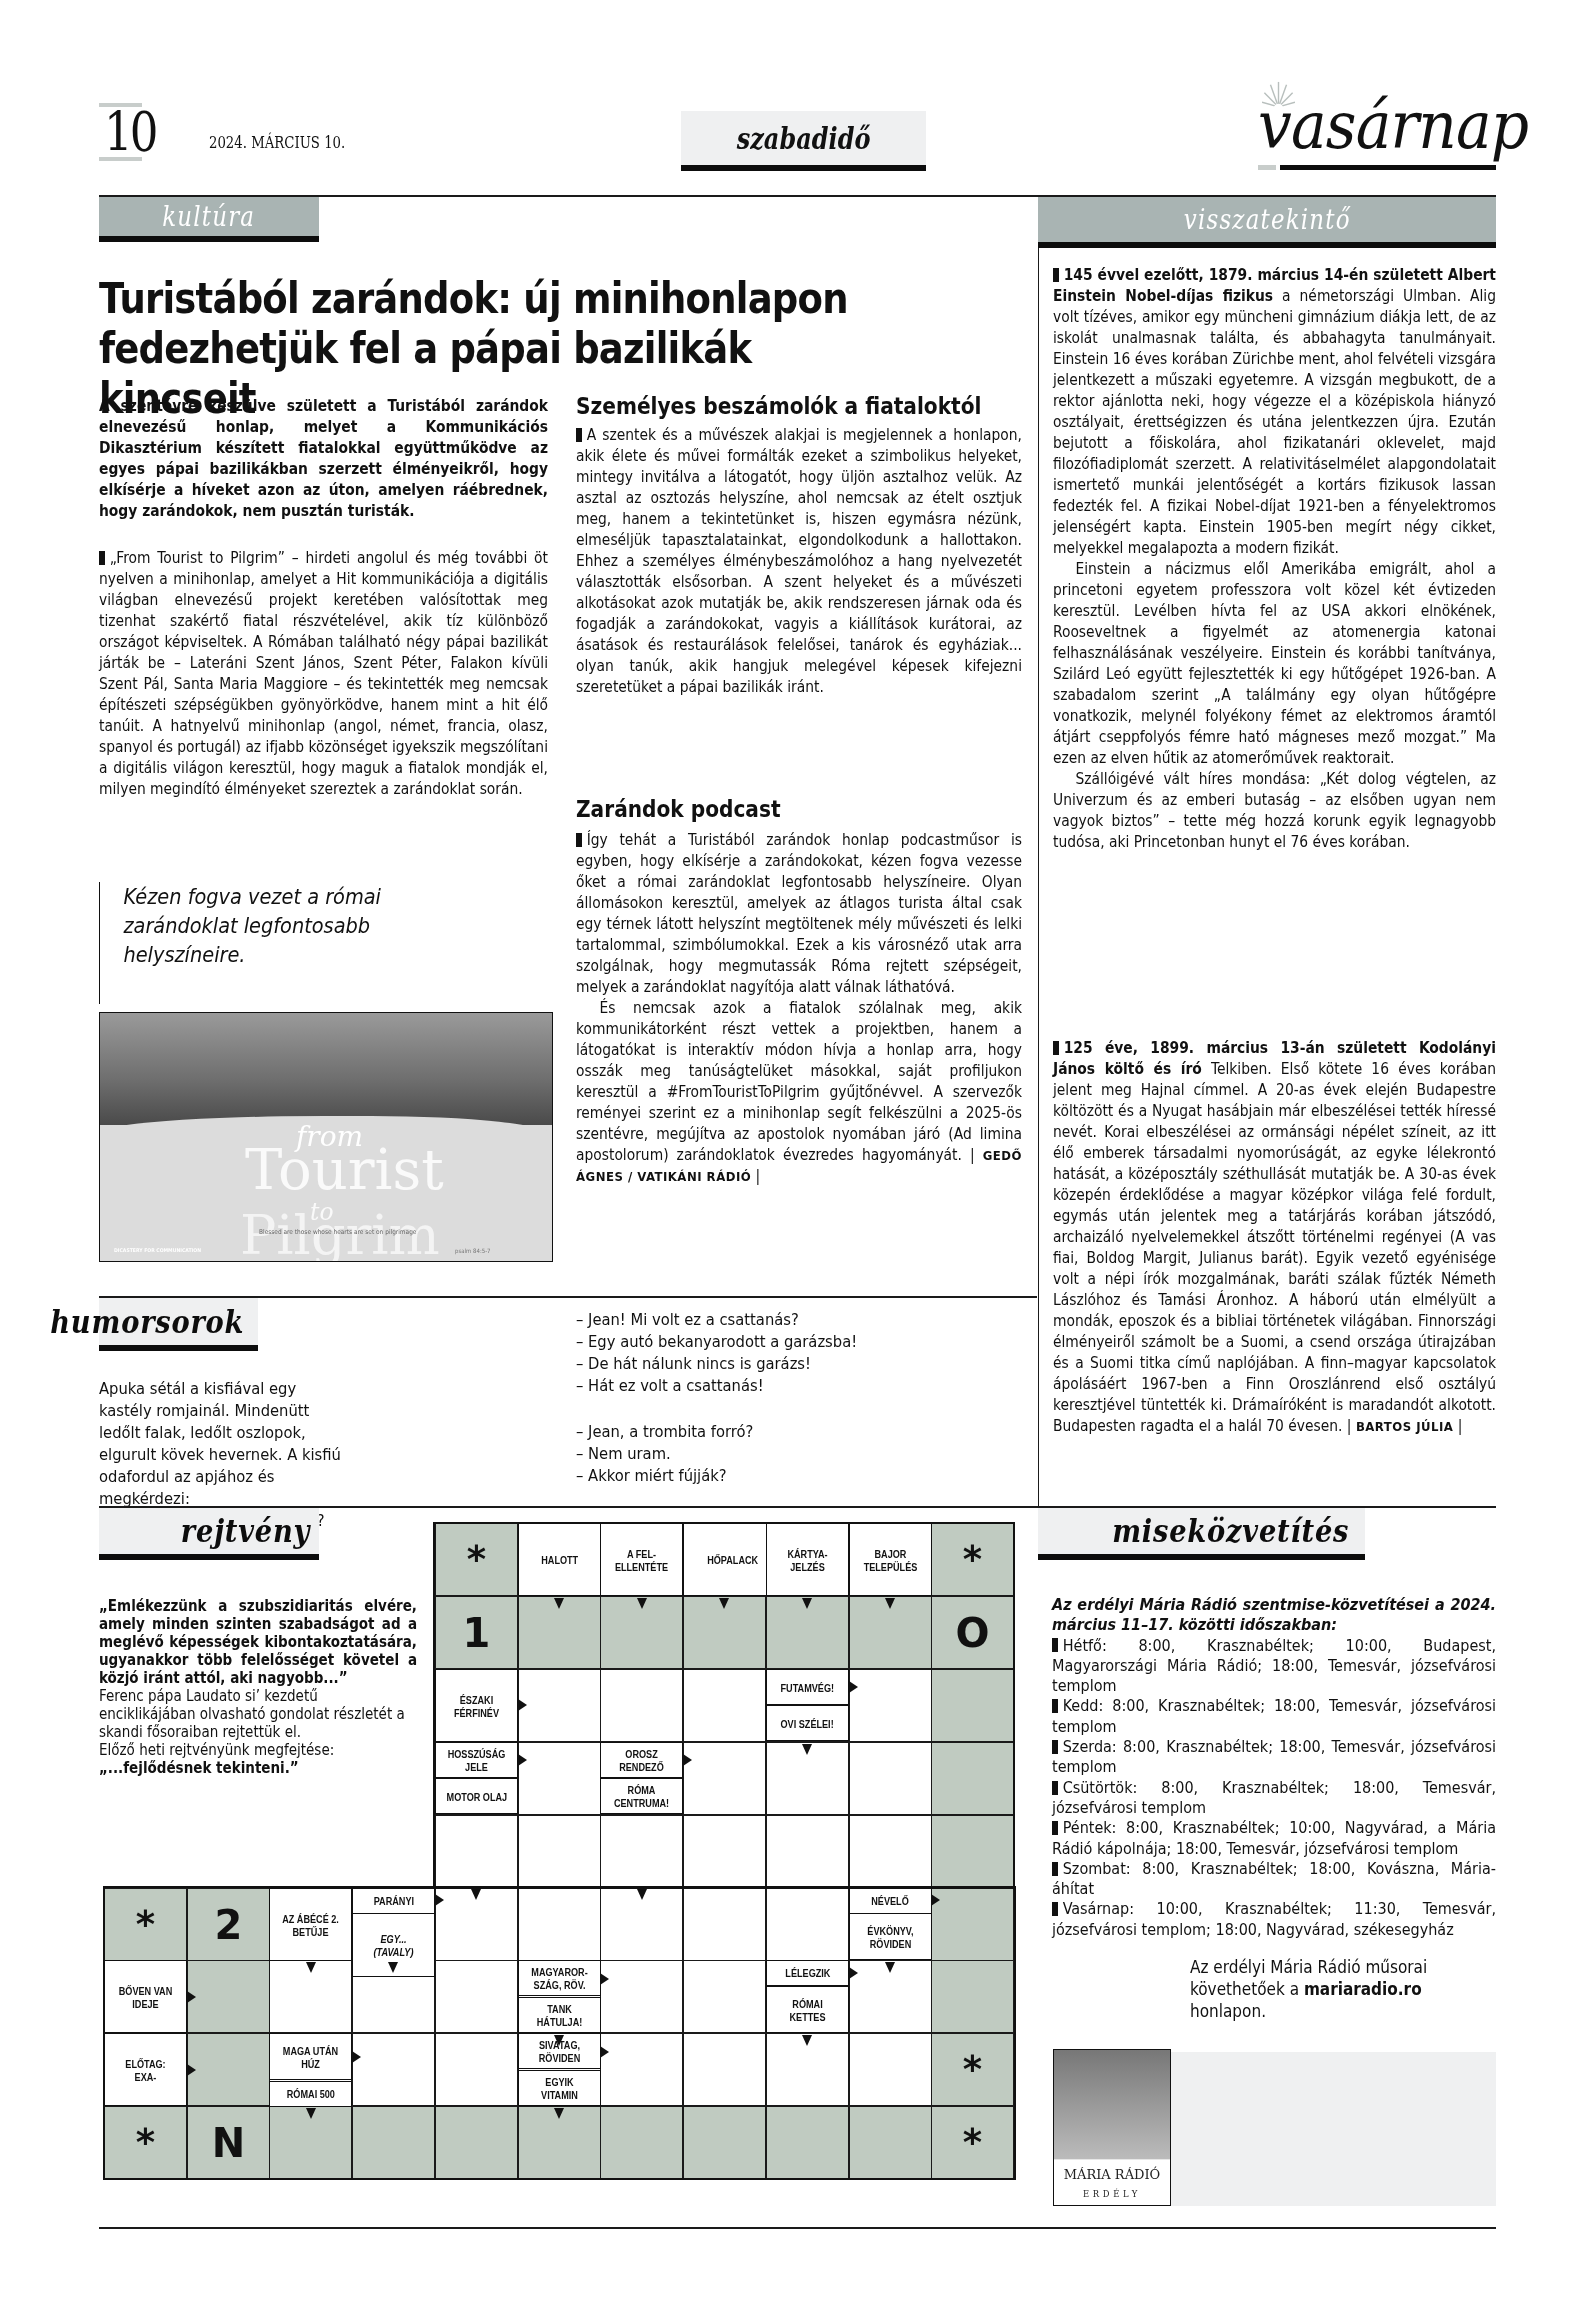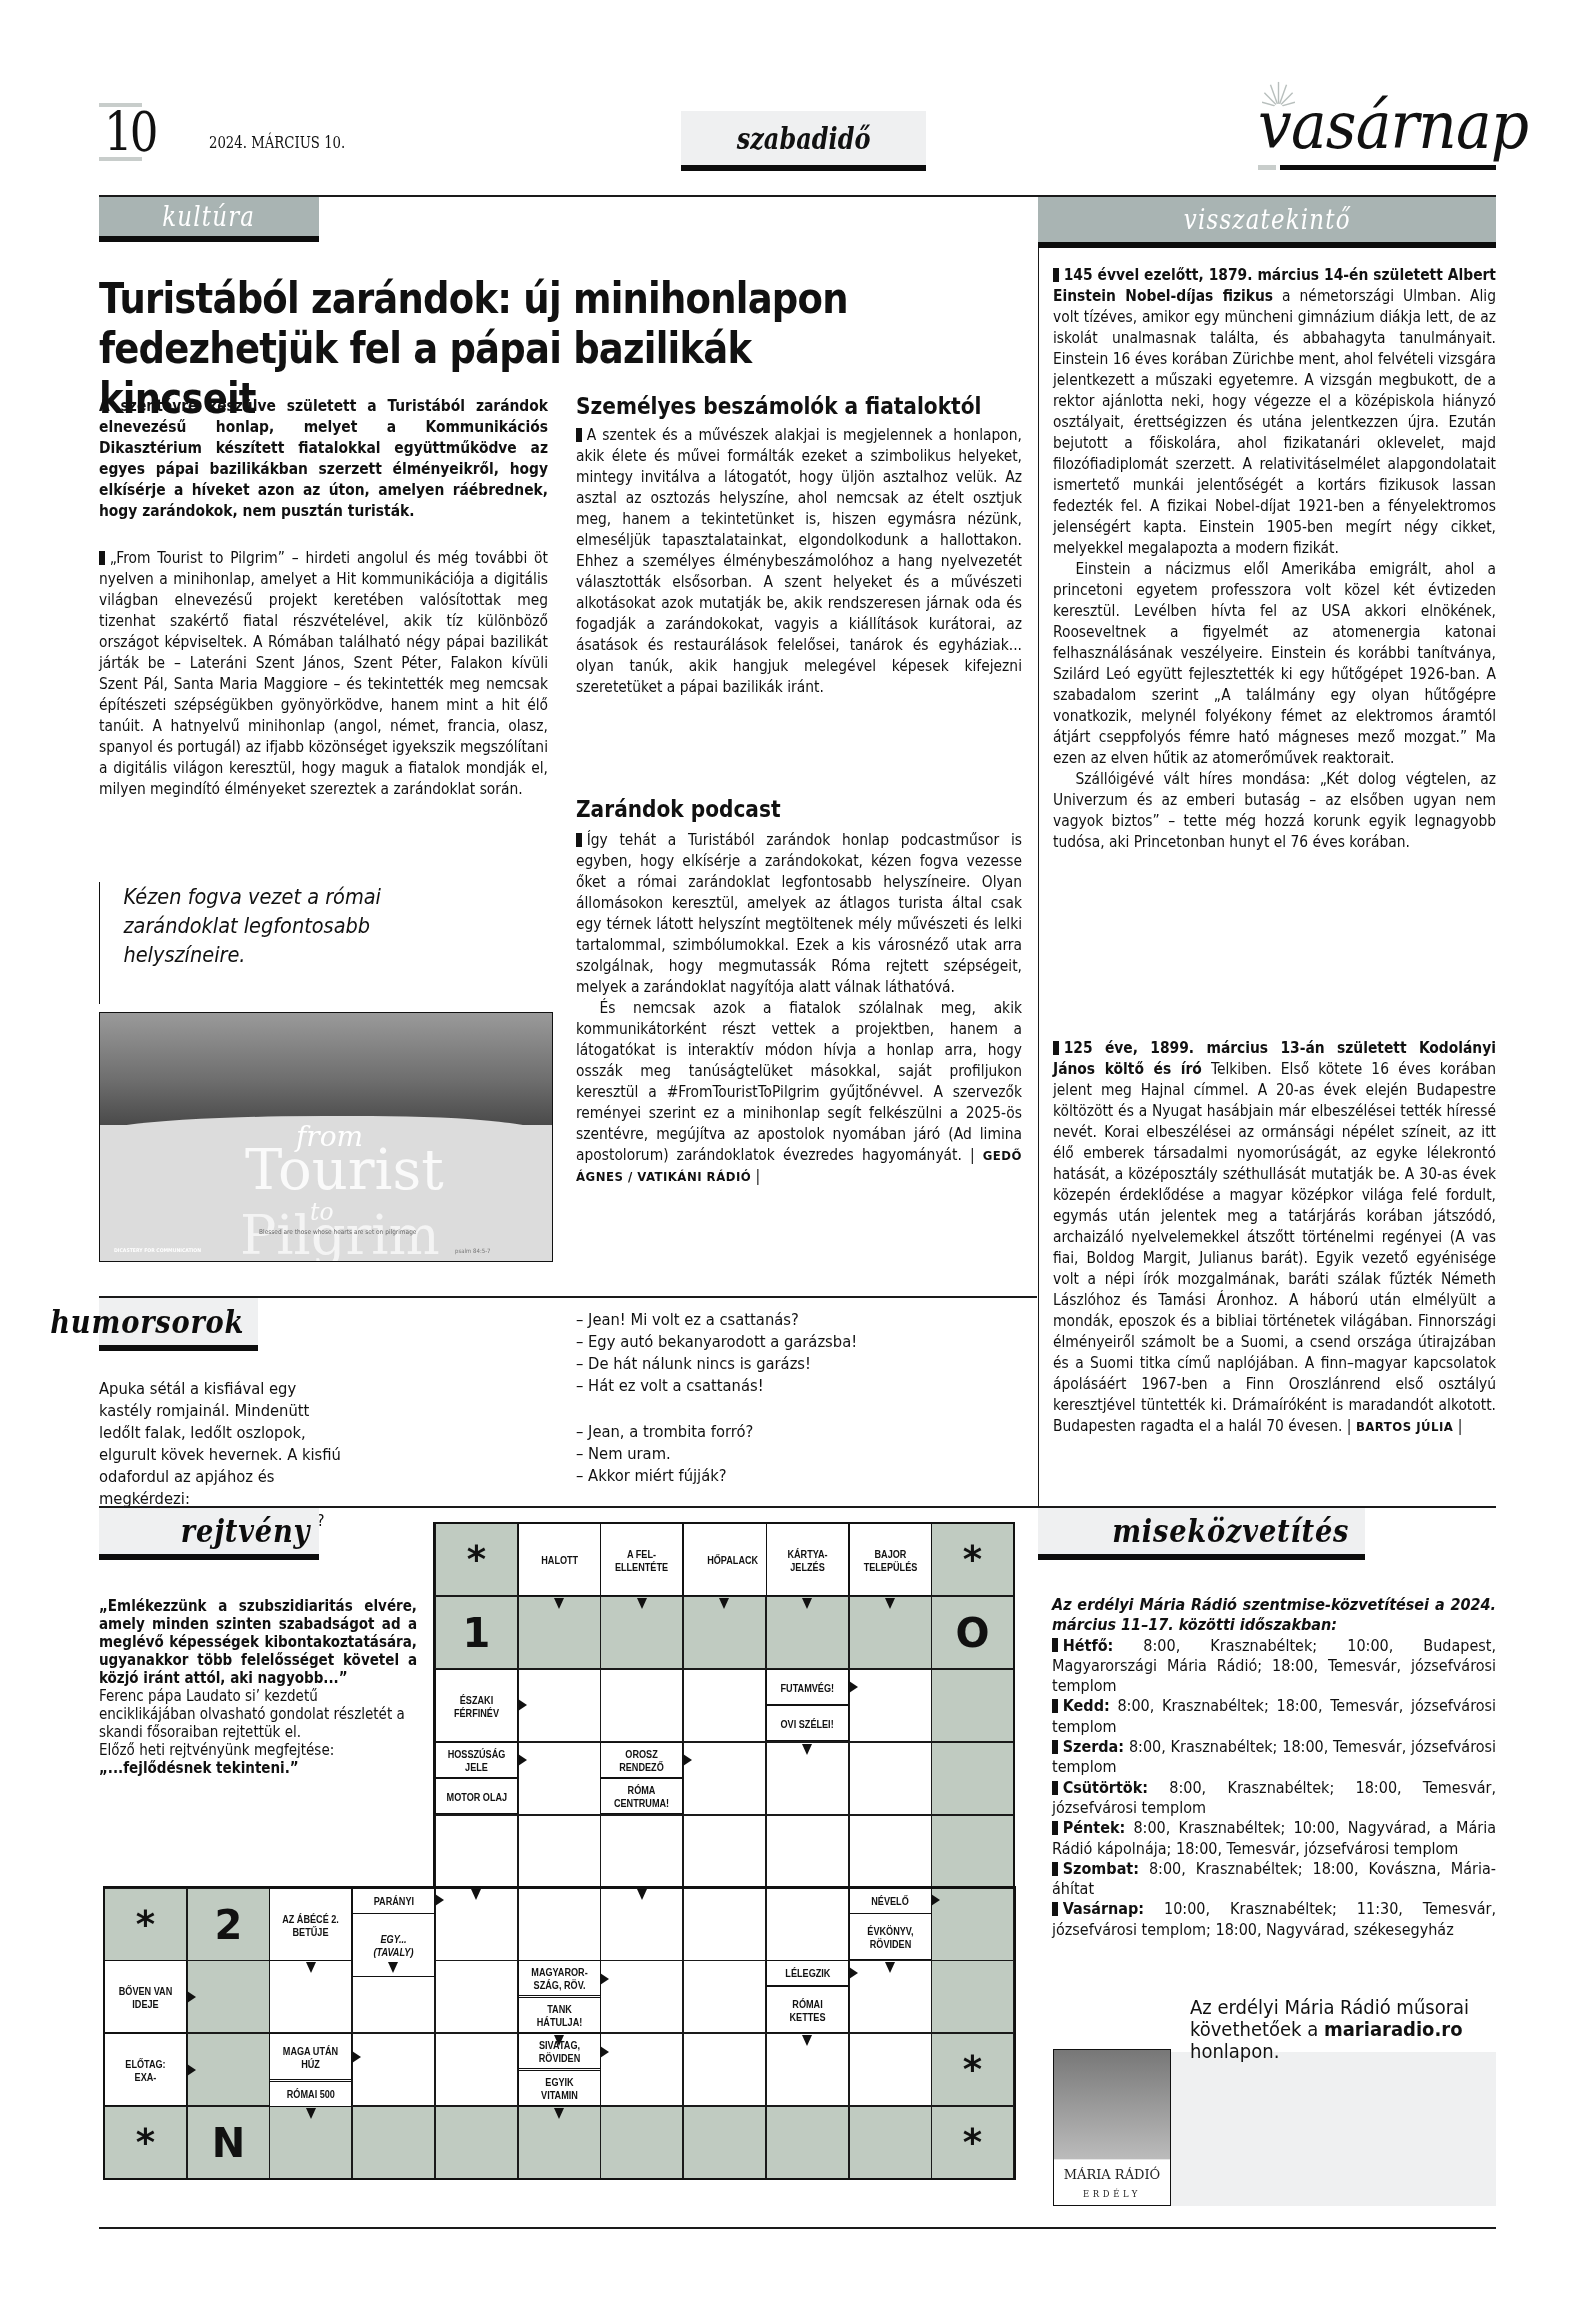--- a/index.html
+++ b/index.html
@@ -51,24 +51,24 @@
   .cell.clue{border:1.9px solid #111;font-family:"Liberation Sans",sans-serif;font-weight:bold;font-size:11.7px;line-height:13px;transform-origin:center;}
   .cell.clue span{display:inline-block;transform:scaleX(.78);}
   .big{font-family:"DejaVu Sans",sans-serif;font-weight:bold;font-size:40px;}
   .star{font-family:"DejaVu Sans",sans-serif;font-weight:bold;font-size:37px;}
   .arr-d{position:absolute;width:0;height:0;border-left:5.1px solid transparent;border-right:5.1px solid transparent;border-top:11.2px solid #111;}
   .arr-r{position:absolute;width:0;height:0;border-top:6px solid transparent;border-bottom:6px solid transparent;border-left:9.3px solid #111;}
   .cw-frame{position:absolute;border:2.8px solid #111;box-sizing:border-box;pointer-events:none;}
   
   .mise{position:absolute;left:1052px;top:1595px;width:444px;font-size:16px;line-height:20.3px;text-align:justify;}
   .mise .head{font-weight:bold;font-style:italic;}
-  .mise b{font-weight:bold;}
+  .mise b{font-weight:normal;}
   .ad{position:absolute;left:1053px;top:2049px;width:443px;height:154px;background:#eff0f1;}
   .ad-pic{position:absolute;left:1053px;top:2049px;width:118px;height:299px;border:0.9px solid #111;box-sizing:border-box;background:linear-gradient(180deg,#777,#bbb 70%,#fff 71%);}
-  .ad-text{position:absolute;left:1190px;top:1996px;width:299px;font-size:20px;line-height:22px;}
+  .ad-text{position:absolute;left:1190px;top:1956px;width:299px;font-size:17px;line-height:22px;}
 </style>
 </head>
 <body>
 
 <div class="pg-bar" style="top:103px"></div>
 <div class="pg-num">10</div>
 <div class="pg-bar" style="top:157px"></div>
 <div class="pg-date">2024. MÁRCIUS 10.</div>
 
 <div class="section-top">

